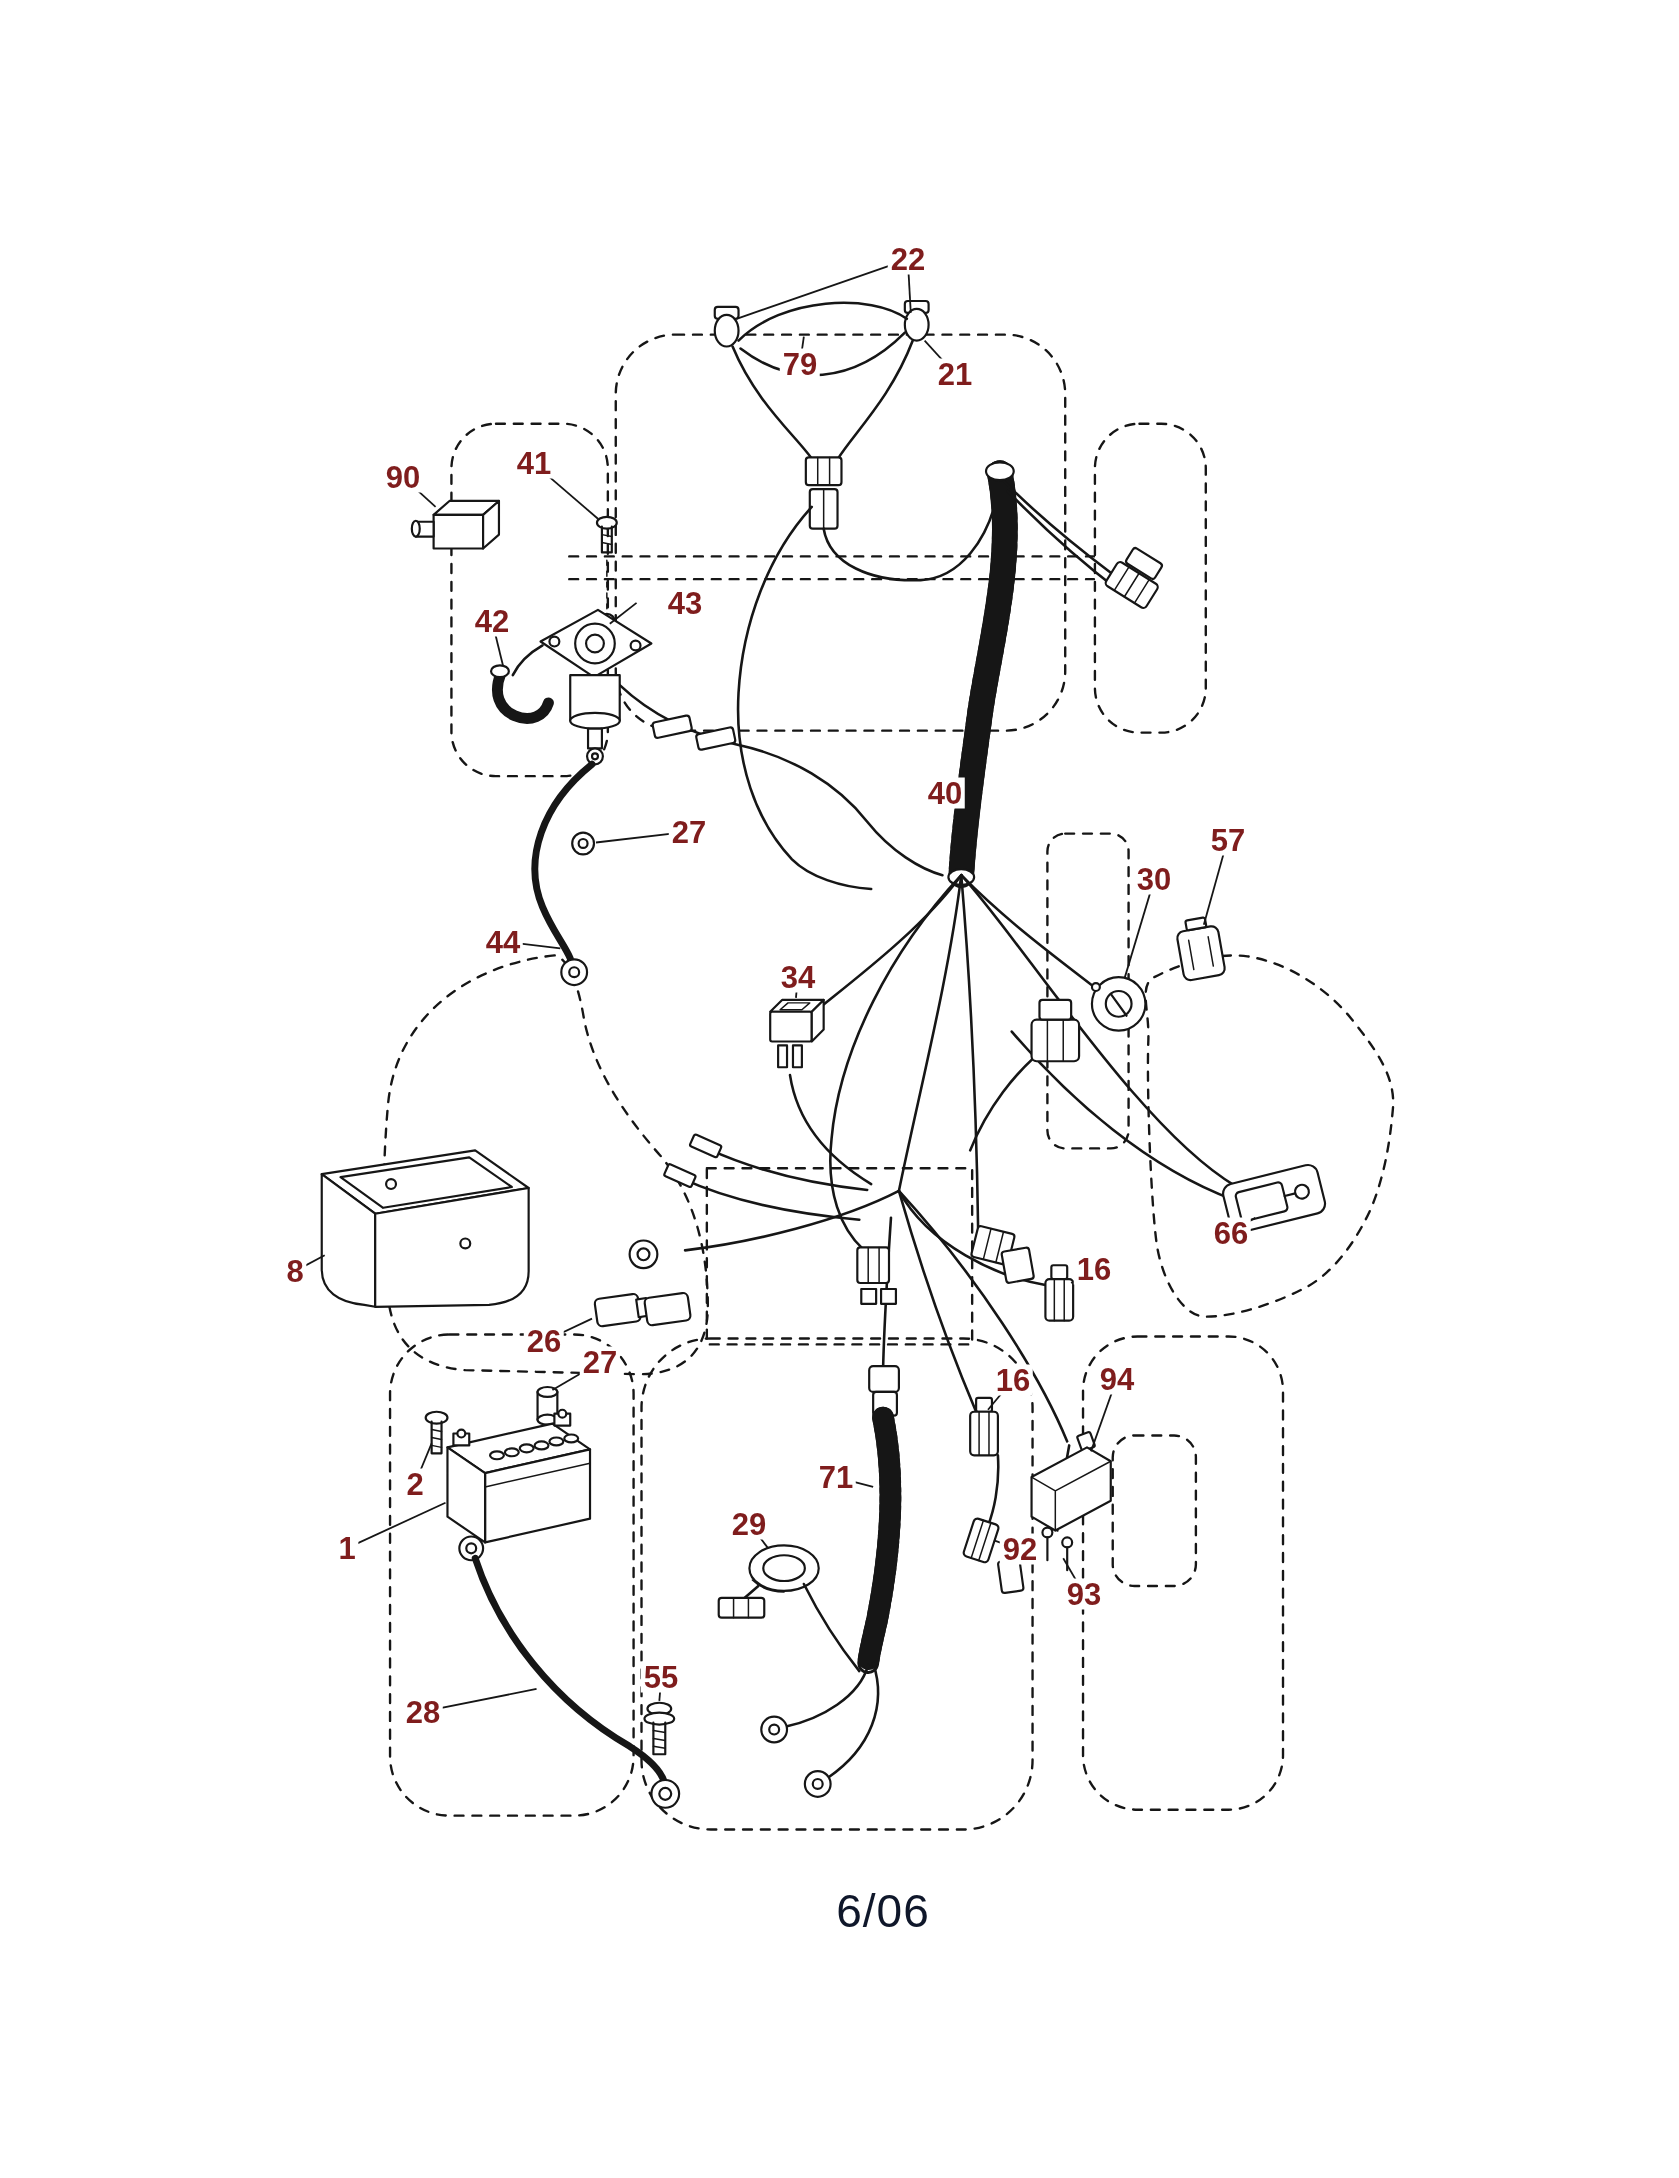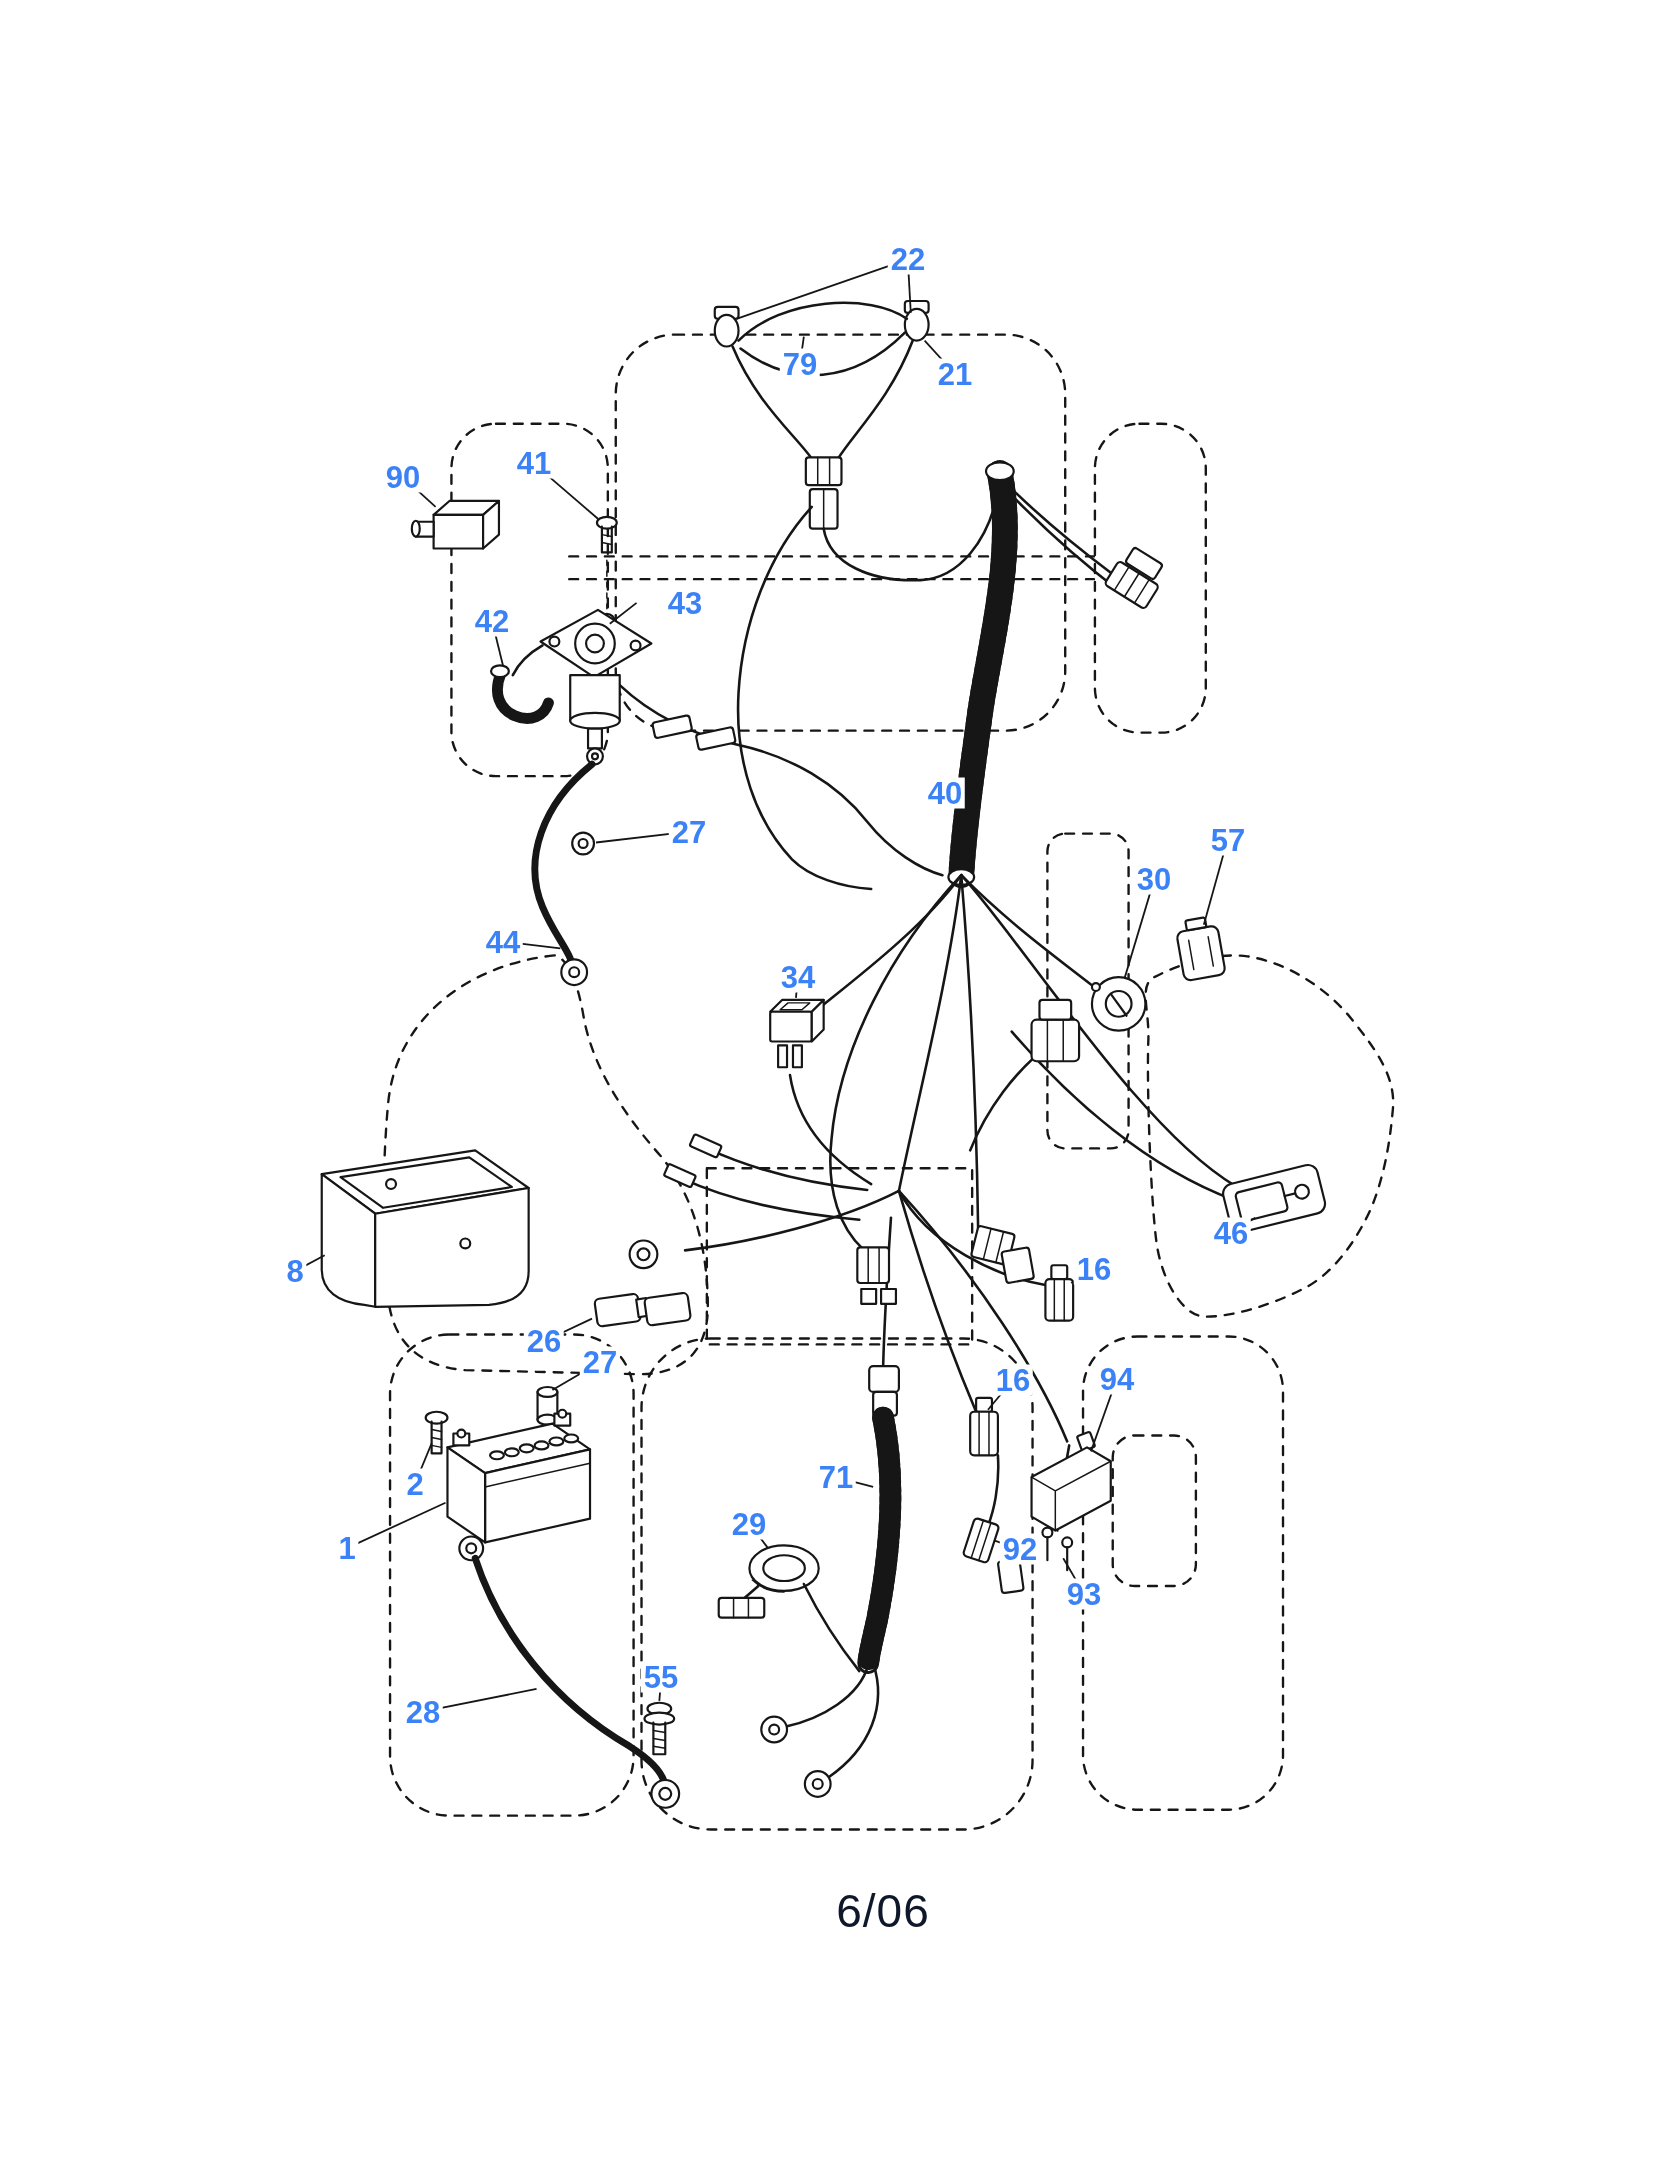--- a/index.html
+++ b/index.html
@@ -1,21 +1,21 @@
 <!DOCTYPE html>
 <html><head>
 <meta charset="utf-8">
 <style>
   html,body{margin:0;padding:0;background:#fff;}
   #stage{position:relative;width:1679px;height:2178px;background:#fff;
          font-family:"Liberation Sans",sans-serif;overflow:hidden;}
   #art,#leader-svg{position:absolute;left:0;top:0;}
   #leader-svg line{stroke:#161616;stroke-width:1.8;}
   .callout-label{position:absolute;transform:translate(-50%,-50%);
-    font-weight:bold;font-size:31px;color:#3b82f6;background:#fff;
+    font-weight:bold;font-size:31px;color:#7f1d1d;background:#fff;
     padding:0 3px;line-height:1;white-space:nowrap;}
   #date-code{position:absolute;left:883px;top:1911px;transform:translate(-50%,-50%);
     font-size:46px;color:#0f172a;letter-spacing:1px;}
   
   #art path,#art rect,#art circle,#art ellipse,#art polygon,#art line{
     stroke:#161616;fill:none;stroke-width:2.2;stroke-linecap:round;stroke-linejoin:round;}
   #art .fw{fill:#ffffff;}
   #art .dashed{stroke-dasharray:9 9;stroke-width:2.4;}
   #art .thin{stroke-width:1.5;}
   #art .wire{stroke-width:2.6;}
@@ -377,21 +377,21 @@
       <div class="callout-label" style="left: 945px; top: 793px;">40</div>
       <div class="callout-label" style="left: 1228px; top: 840px;">57</div>
       <div class="callout-label" style="left: 1154px; top: 879px;">30</div>
       <div class="callout-label" style="left: 798px; top: 977px;">34</div>
       <div class="callout-label" style="left: 295px; top: 1271px;">8</div>
       <div class="callout-label" style="left: 544px; top: 1341px;">26</div>
       <div class="callout-label" style="left: 600px; top: 1362px;">27</div>
       <div class="callout-label" style="left: 415px; top: 1484px;">2</div>
       <div class="callout-label" style="left: 347px; top: 1548px;">1</div>
       <div class="callout-label" style="left: 1094px; top: 1269px;">16</div>
-      <div class="callout-label" style="left: 1231px; top: 1233px;">46</div>
+      <div class="callout-label" style="left: 1231px; top: 1233px;">66</div>
       <div class="callout-label" style="left: 1013px; top: 1380px;">16</div>
       <div class="callout-label" style="left: 1117px; top: 1379px;">94</div>
       <div class="callout-label" style="left: 836px; top: 1477px;">71</div>
       <div class="callout-label" style="left: 749px; top: 1524px;">29</div>
       <div class="callout-label" style="left: 1020px; top: 1549px;">92</div>
       <div class="callout-label" style="left: 1084px; top: 1594px;">93</div>
       <div class="callout-label" style="left: 423px; top: 1712px;">28</div>
       <div class="callout-label" style="left: 661px; top: 1677px;">55</div>
     </div>
 

